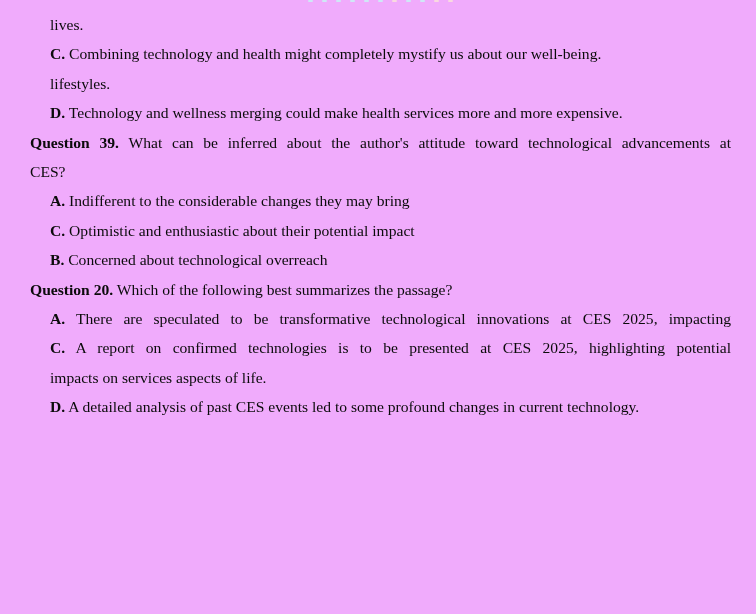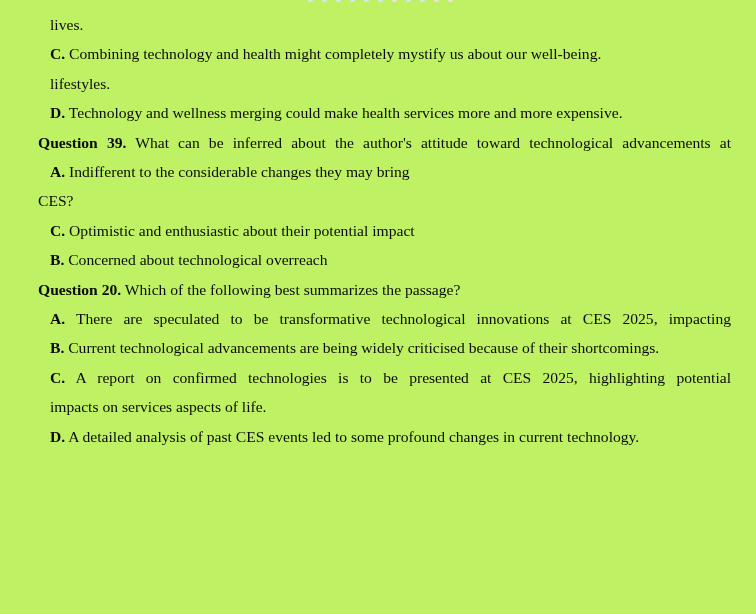--- a/index.html
+++ b/index.html
@@ -9,21 +9,21 @@
     height: 614px;
     background: #ffffff;
     overflow: hidden;
     font-family: "Liberation Serif", serif;
     color: #0b0b0b;
   }
   #page {
     position: relative;
     width: 756px;
     height: 614px;
-    background: #bef264;
+    background: #f0abfc;
   }
   
   #top-artifact {
     position: absolute;
     top: 0;
     left: 308px;
     height: 3px;
     display: flex;
     align-items: flex-start;
   }
@@ -37,21 +37,21 @@
     position: absolute;
     top: 10px;
     left: 0;
     right: 0;
     font-size: 15.6px;
   }
   .line {
     line-height: 29.4px;
     padding-right: 25px;
   }
-  .line.q   { margin-left: 38px; }
+  .line.q   { margin-left: 30px; }
   .line.opt { margin-left: 50px; }
   .line.solid { white-space: nowrap; }
   .line.fill {
     text-align: justify;
     text-align-last: justify;
     -moz-text-align-last: justify;
   }
   .lbl { font-weight: bold; }
 </style>
 </head>
@@ -70,24 +70,23 @@
       <span class="dash" style="background: rgb(207, 231, 246);"></span>
       <span class="dash" style="background: rgb(249, 217, 224);"></span>
       <span class="dash" style="background: rgb(249, 217, 224);"></span>
     </div>
   <div id="doc">
       <div class="line opt solid">lives.</div>
       <div class="line opt solid"><span class="lbl">C.</span> Combining technology and health might completely mystify us about our well-being.</div>
       <div class="line opt solid">lifestyles.</div>
       <div class="line opt solid"><span class="lbl">D.</span> Technology and wellness merging could make health services more and more expensive.</div>
       <div class="line q fill"><span class="lbl">Question 39.</span> What can be inferred about the author's attitude toward technological advancements at</div>
+      <div class="line q solid">CES?</div>
       <div class="line opt solid"><span class="lbl">A.</span> Indifferent to the considerable changes they may bring</div>
-      <div class="line q solid">CES?</div>
       <div class="line opt solid"><span class="lbl">C.</span> Optimistic and enthusiastic about their potential impact</div>
       <div class="line opt solid"><span class="lbl">B.</span> Concerned about technological overreach</div>
       <div class="line q solid"><span class="lbl">Question 20.</span> Which of the following best summarizes the passage?</div>
       <div class="line opt fill"><span class="lbl">A.</span> There are speculated to be transformative technological innovations at CES 2025, impacting</div>
-      <div class="line opt solid"><span class="lbl">B.</span> Current technological advancements are being widely criticised because of their shortcomings.</div>
       <div class="line opt fill"><span class="lbl">C.</span> A report on confirmed technologies is to be presented at CES 2025, highlighting potential</div>
       <div class="line opt solid">impacts on services aspects of life.</div>
       <div class="line opt solid"><span class="lbl">D.</span> A detailed analysis of past CES events led to some profound changes in current technology.</div>
     </div>
 </div>
 
 </body></html>

